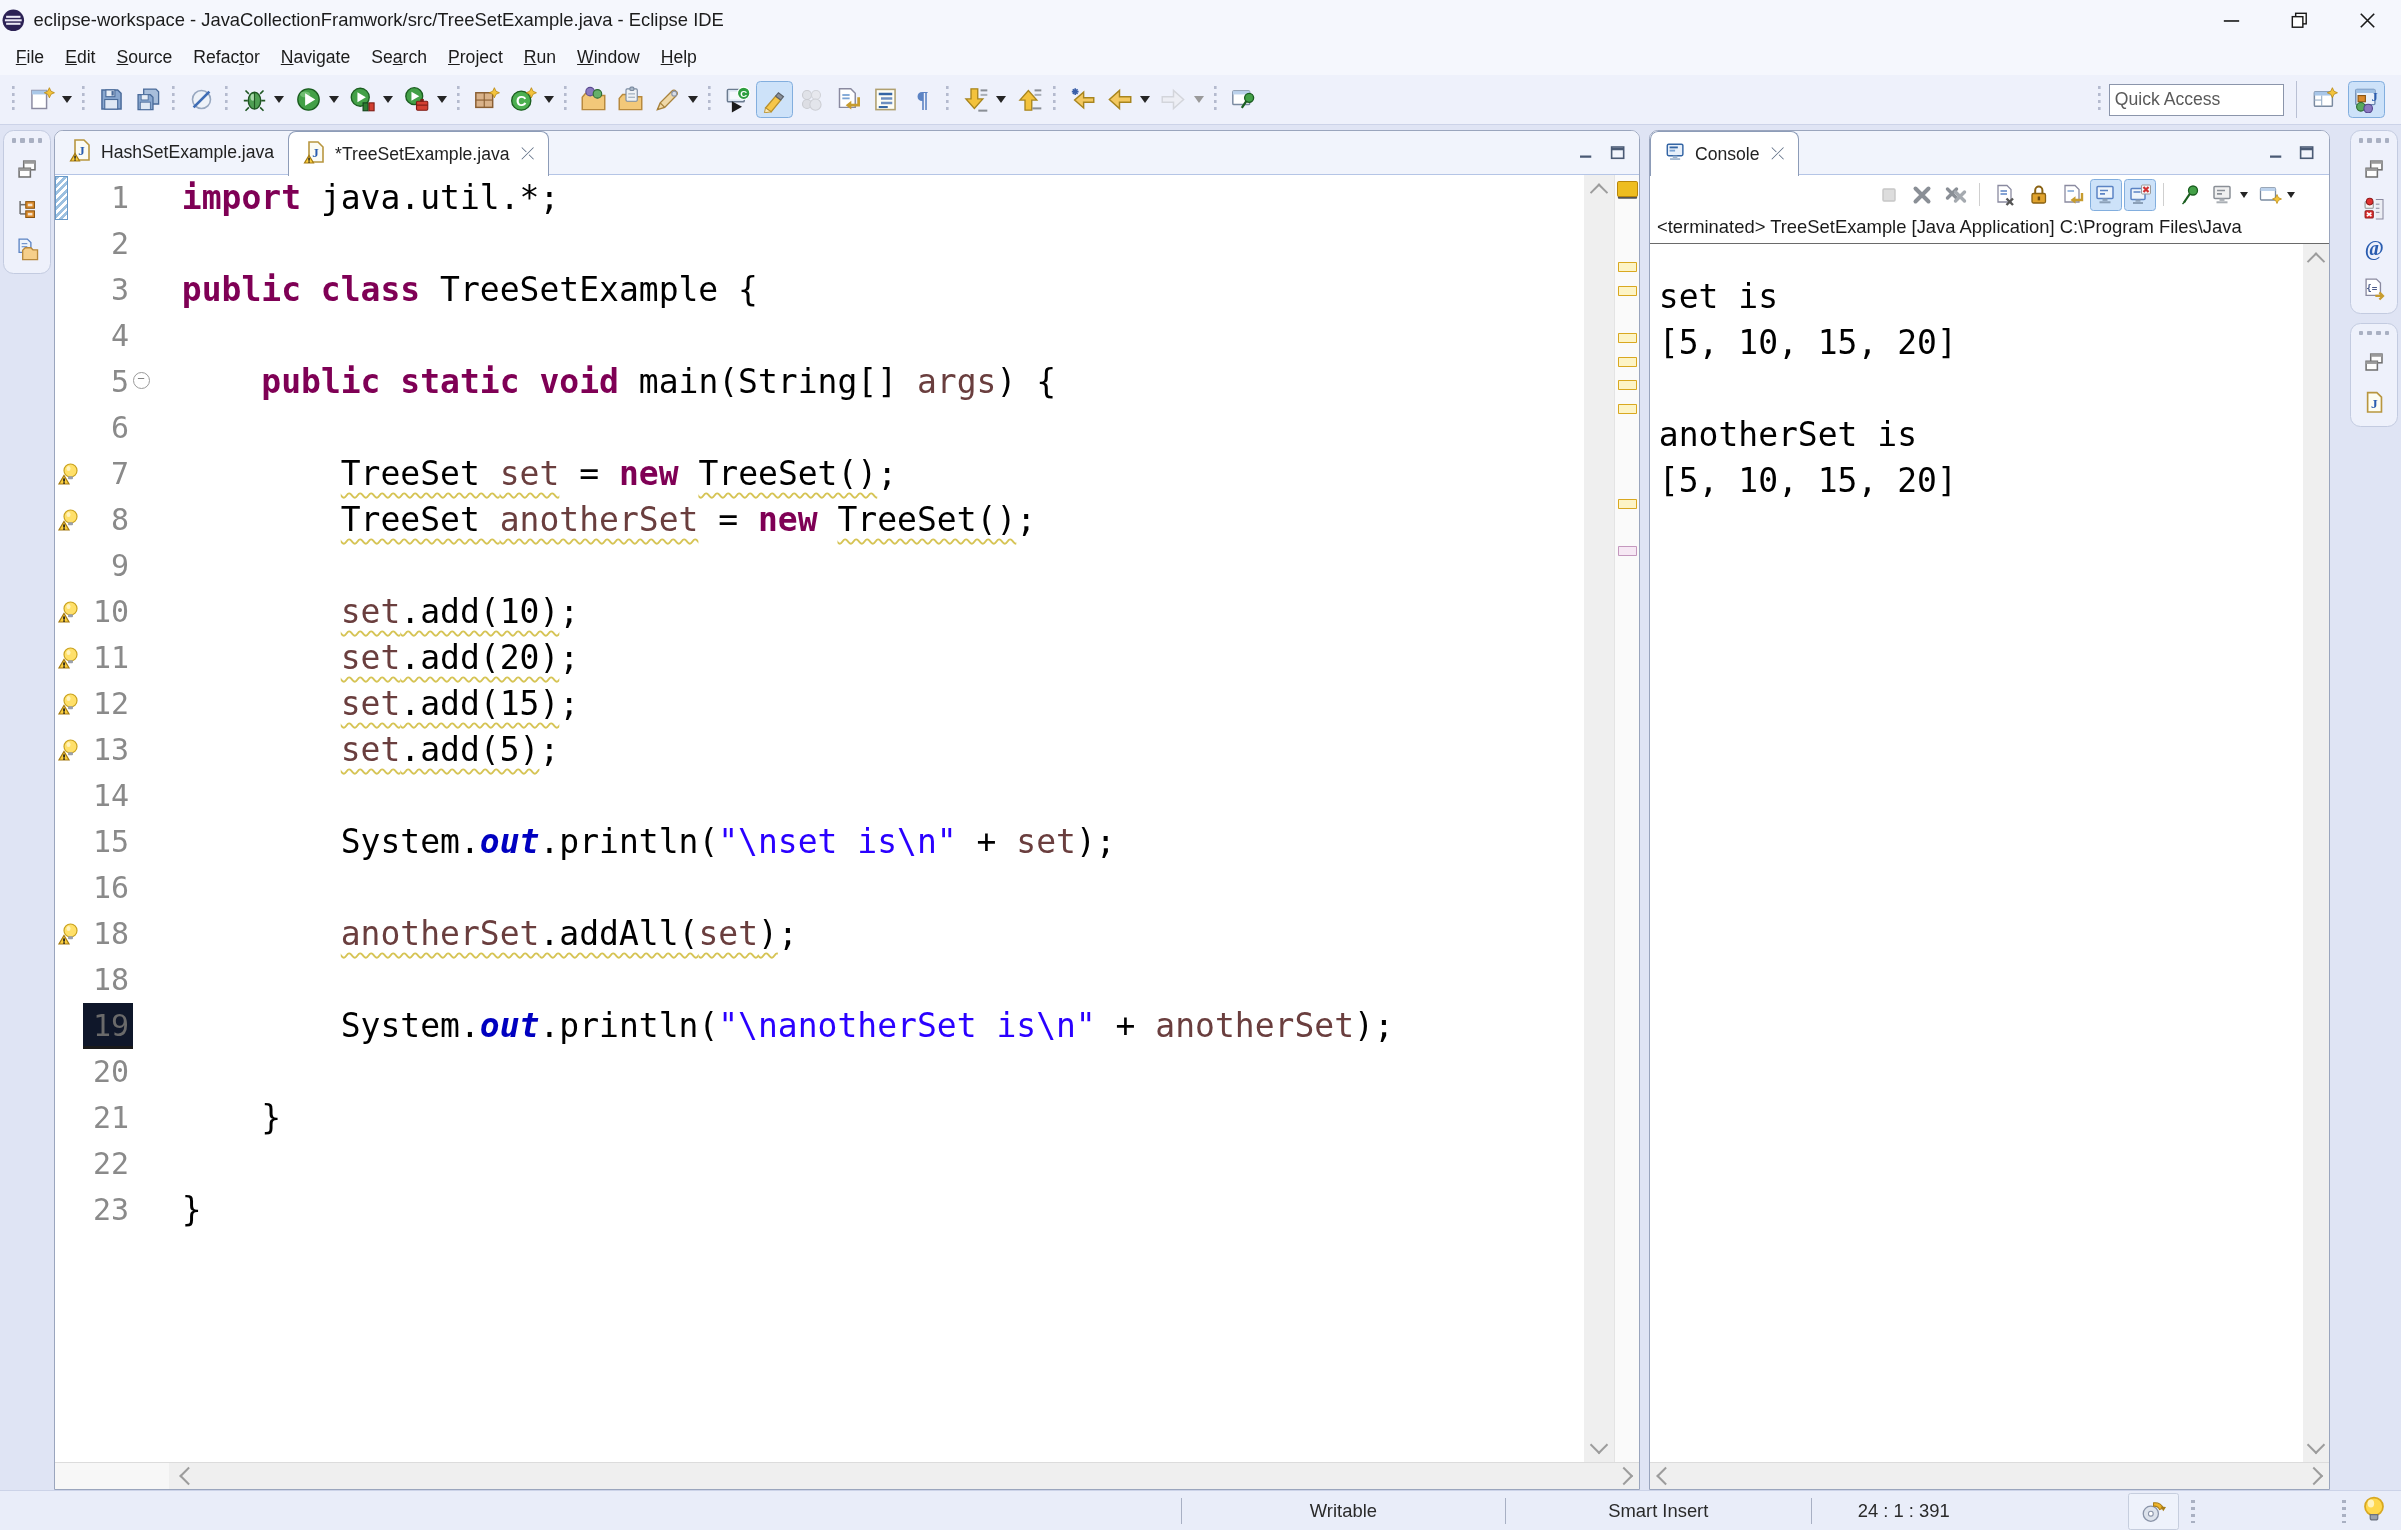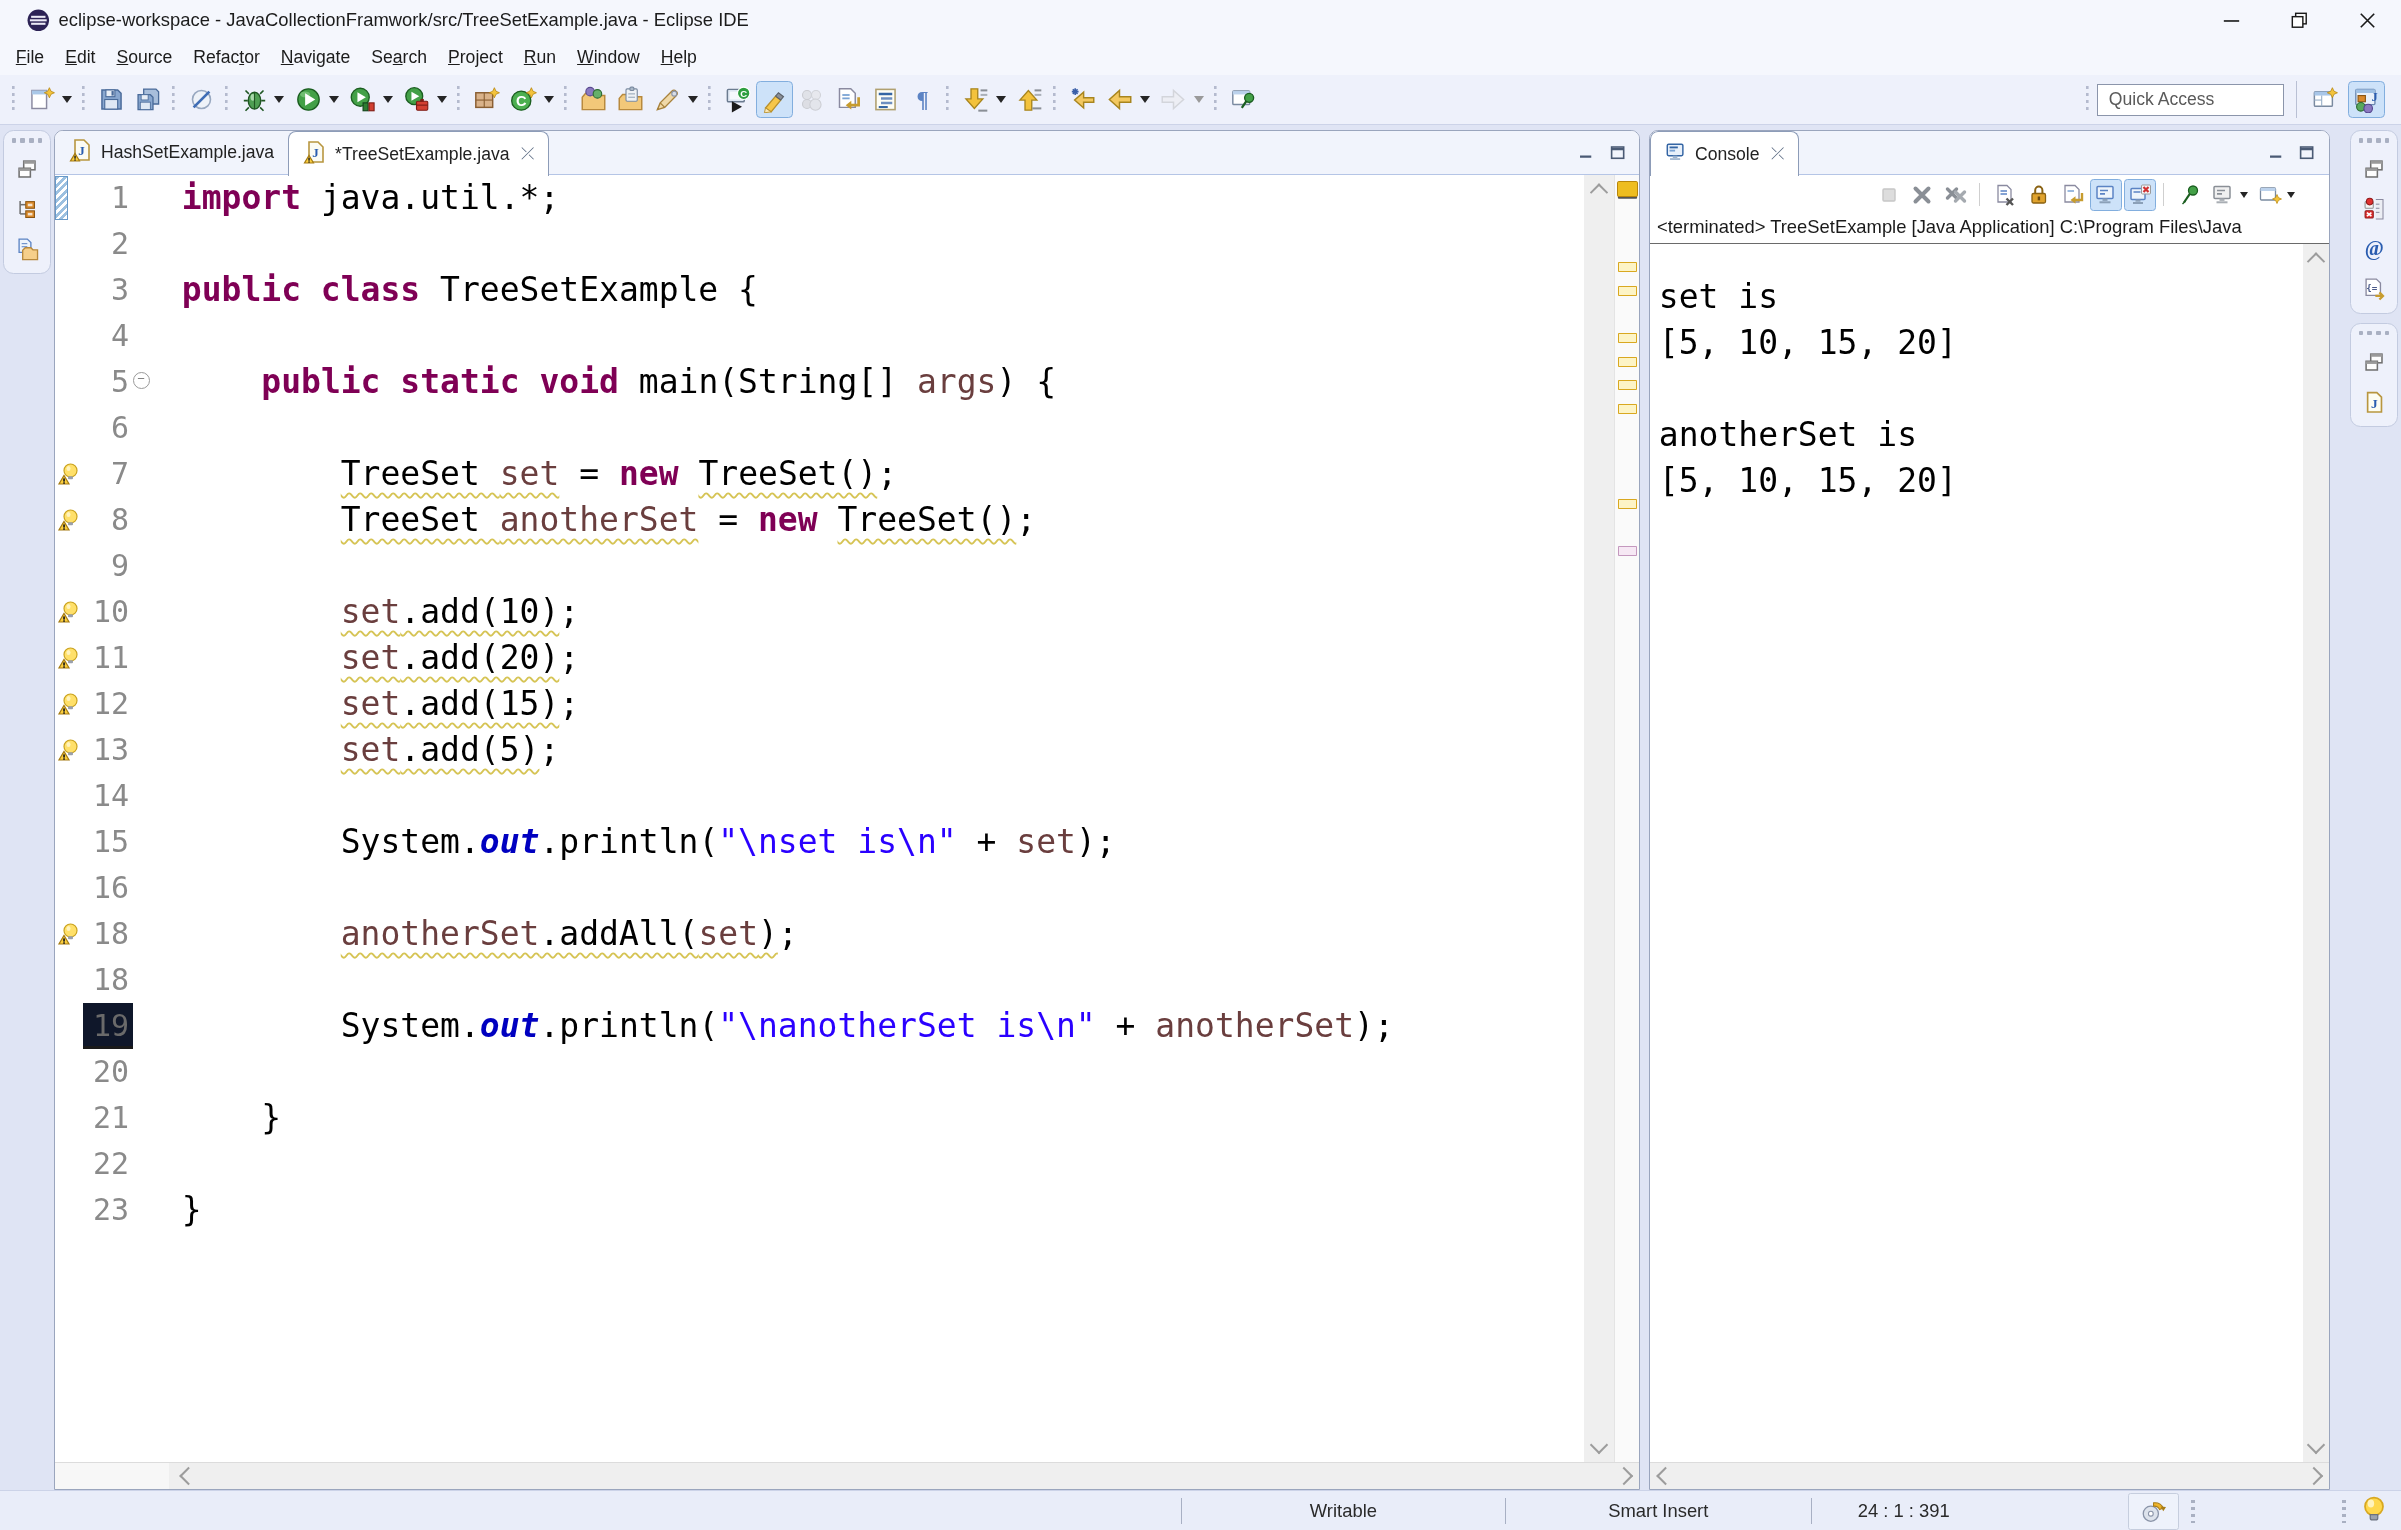--- a/index.html
+++ b/index.html
@@ -1,40 +1,40 @@
 <!DOCTYPE html>
 <html style="font-size:14px"><head>
 <meta charset="utf-8">
 <style>
   html,body{margin:0;padding:0;}
   body{width:2401px;height:1531px;overflow:hidden;background:#dfe4f4;font-family:"Liberation Sans",sans-serif;-webkit-font-smoothing:antialiased;}
   #app{width:2401px;height:1531px;display:flex;flex-direction:column;}
 
   
-  .titlebar{height:40px;background:#f5f7fd;display:flex;align-items:center;padding-left:26px;flex:0 0 auto;}
+  .titlebar{height:40px;background:#f5f7fd;display:flex;align-items:center;padding-left:1px;flex:0 0 auto;}
   .titlebar .logo{width:24.6px;height:24.6px;margin-right:8px;}
   .title-text{font-size:18.4px;color:#1c1c1c;}
   .win-controls{margin-left:auto;display:flex;height:40px;}
   .win-btn{width:68px;height:40px;display:flex;align-items:center;justify-content:center;}
 
   
   .menubar{height:35px;background:#f5f7fd;display:flex;align-items:center;padding-left:5.3px;flex:0 0 auto;}
   .menu-item{font-size:17.6px;color:#1c1c1c;padding:3.5px 10.5px;}
   .menu-item u{text-decoration:underline;}
 
   
   .toolbar{height:49px;background:#eef1fb;border-bottom:0.9px solid #ccd3e8;display:flex;align-items:center;padding:0 7px;flex:0 0 auto;}
   .tsep{width:3.5px;height:28px;margin:0 8px 0 4.4px;background-image:repeating-linear-gradient(to bottom,#b4bace 0 2.6px,transparent 2.6px 7px);background-size:2.6px 100%;background-repeat:no-repeat;background-position:center;}
   .ticon{width:35px;height:35px;display:flex;align-items:center;justify-content:center;border-radius:4.4px;border:0.9px solid transparent;}
   .ticon.active{background:#cde2f9;border-color:#82aede;}
   .ticon.disabled{opacity:.42;filter:grayscale(.9);}
   .tcaret{width:0;height:0;border-left:5.3px solid transparent;border-right:5.3px solid transparent;border-top:7px solid #252525;margin:0 5.3px 0 1.8px;}
   .tcaret.disabled{border-top-color:#9a9a9a;}
   .toolbar-spacer{flex:1;}
-  .quick-access{width:163px;height:30px;border:0.9px solid #8b95ab;background:#fff;font-size:17.6px;color:#333;padding:0 11px;margin-right:12.3px;font-family:"Liberation Sans",sans-serif;}
+  .quick-access{width:163px;height:30px;border:0.9px solid #8b95ab;background:#fff;font-size:17.6px;color:#333;padding:0 5px;margin-right:12.3px;font-family:"Liberation Sans",sans-serif;}
   .quick-access::placeholder{color:#5a5a5a;}
   .persp{display:flex;align-items:center;border-left:0.9px solid #b9c0d4;padding-left:8.8px;margin-right:8.8px;gap:5.3px;}
 
   
   .workspace{flex:1;display:flex;padding-top:5.3px;min-height:0;}
   .rail{width:54px;display:flex;flex-direction:column;align-items:center;gap:8.8px;flex:0 0 auto;}
   .rail-group{width:46px;background:#eef1fb;border:0.9px solid #c3cbe0;border-radius:10.5px;display:flex;flex-direction:column;align-items:center;padding:7px 0 10.5px;gap:14px;}
   .hdots{display:flex;gap:4.4px;}
   .hdots i{width:4.4px;height:4.4px;background:#a9b0c2;border-radius:0.9px;display:block;}
   .rail-icon{width:26px;height:26px;display:flex;align-items:center;justify-content:center;}

